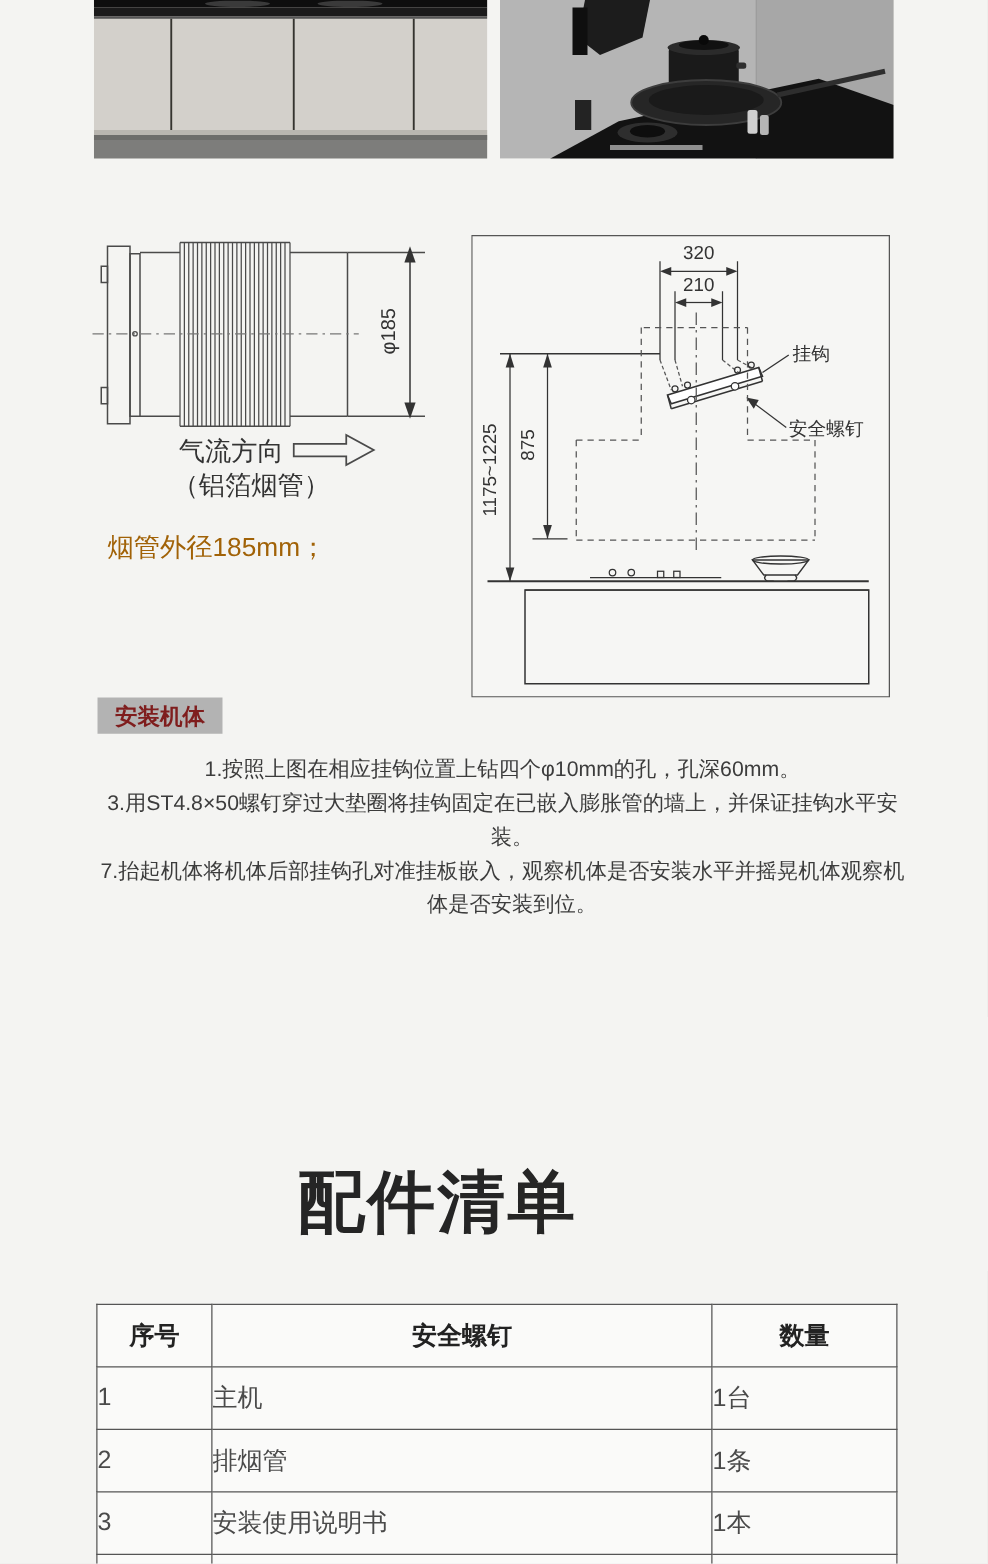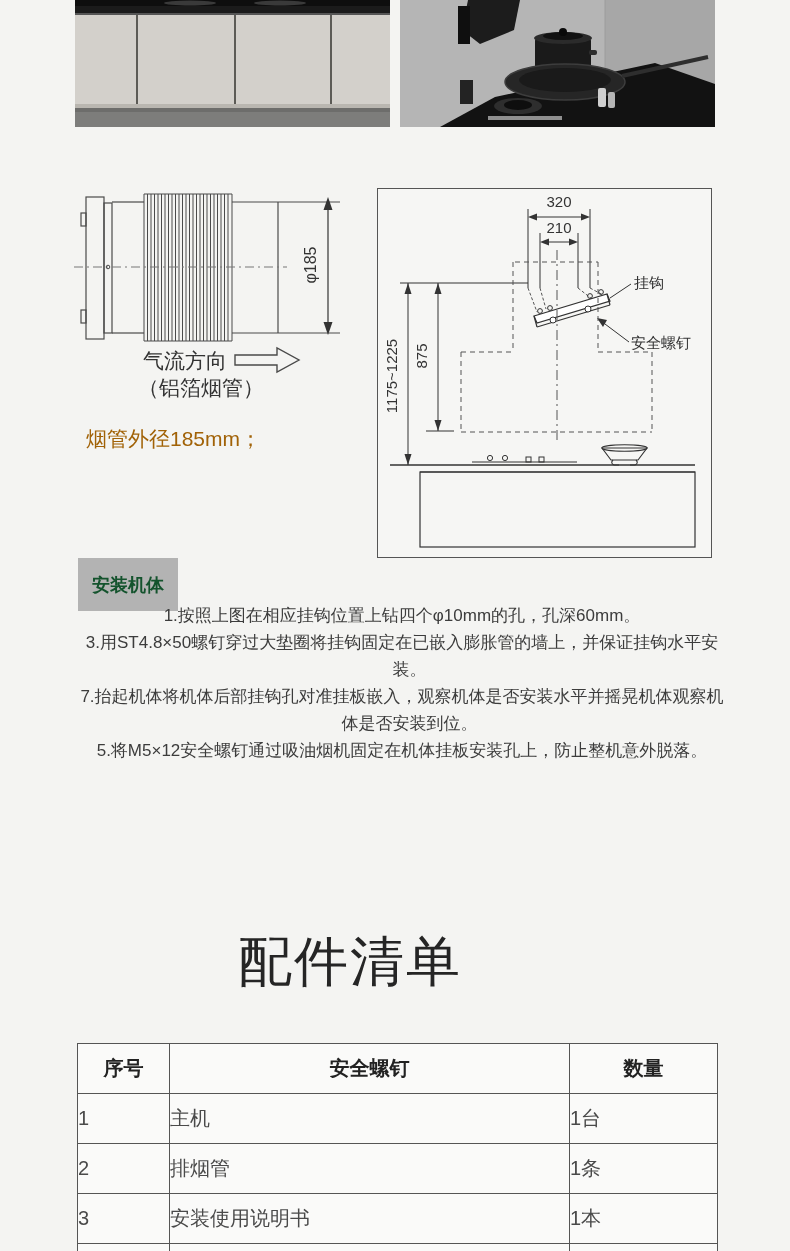--- a/index.html
+++ b/index.html
@@ -10,30 +10,30 @@
   }
   .abs{position:absolute;}
   
   .photo{position:absolute;top:0;width:315px;height:127px;overflow:hidden;}
   .photo-left{left:75px;}
   .photo-right{left:400px;}
   
   .duct-notes{position:absolute;left:86px;top:420px;font-size:21px;line-height:38px;color:#a16207;}
   
   .badge{
-    position:absolute;left:78px;top:558px;height:29px;padding:12px 14px;
-    display:flex;align-items:center;font-size:18px;font-weight:bold;color:#14532d;
+    position:absolute;left:78px;top:558px;height:29px;padding:0 14px;
+    display:flex;align-items:center;font-size:18px;font-weight:bold;color:#7f1d1d;
   }
   
   .steps{position:absolute;left:78px;top:602px;width:648px;font-size:17px;line-height:27px;color:#3c3c3c;text-align:center;}
   .step{padding-left:15px;text-indent:-15px;}
   
   .parts-title{
     position:absolute;left:0;top:926px;width:700px;text-align:center;
-    font-size:54px;font-weight:normal;color:#252525;letter-spacing:2px;
+    font-size:54px;font-weight:bold;color:#252525;letter-spacing:2px;
   }
   
   table.parts{
     position:absolute;left:77px;top:1043px;width:640px;
     border-collapse:collapse;table-layout:fixed;background:#fafaf9;
     font-size:20px;color:#4a4a4a;
   }
   table.parts th,table.parts td{
     border:1px solid #555;vertical-align:middle;
     height:49px;padding:0;font-weight:normal;overflow:hidden;
@@ -240,21 +240,20 @@
   </svg>
 
   <div class="badge" style="background: rgb(179, 179, 179);">
     <span>安装机体</span>
   </div>
 
   <div class="steps">
     <div class="step">1.按照上图在相应挂钩位置上钻四个φ10mm的孔，孔深60mm。</div>
     <div class="step">3.用ST4.8×50螺钉穿过大垫圈将挂钩固定在已嵌入膨胀管的墙上，并保证挂钩水平安装。</div>
     <div class="step">7.抬起机体将机体后部挂钩孔对准挂板嵌入，观察机体是否安装水平并摇晃机体观察机体是否安装到位。</div>
-    <div class="step">5.将M5×12安全螺钉通过吸油烟机固定在机体挂板安装孔上，防止整机意外脱落。</div>
   </div>
 
   <div class="parts-title">配件清单</div>
 
   <table class="parts">
     <colgroup>
         <col class="col-no">
         <col class="col-item">
         <col class="col-qty">
       </colgroup>

